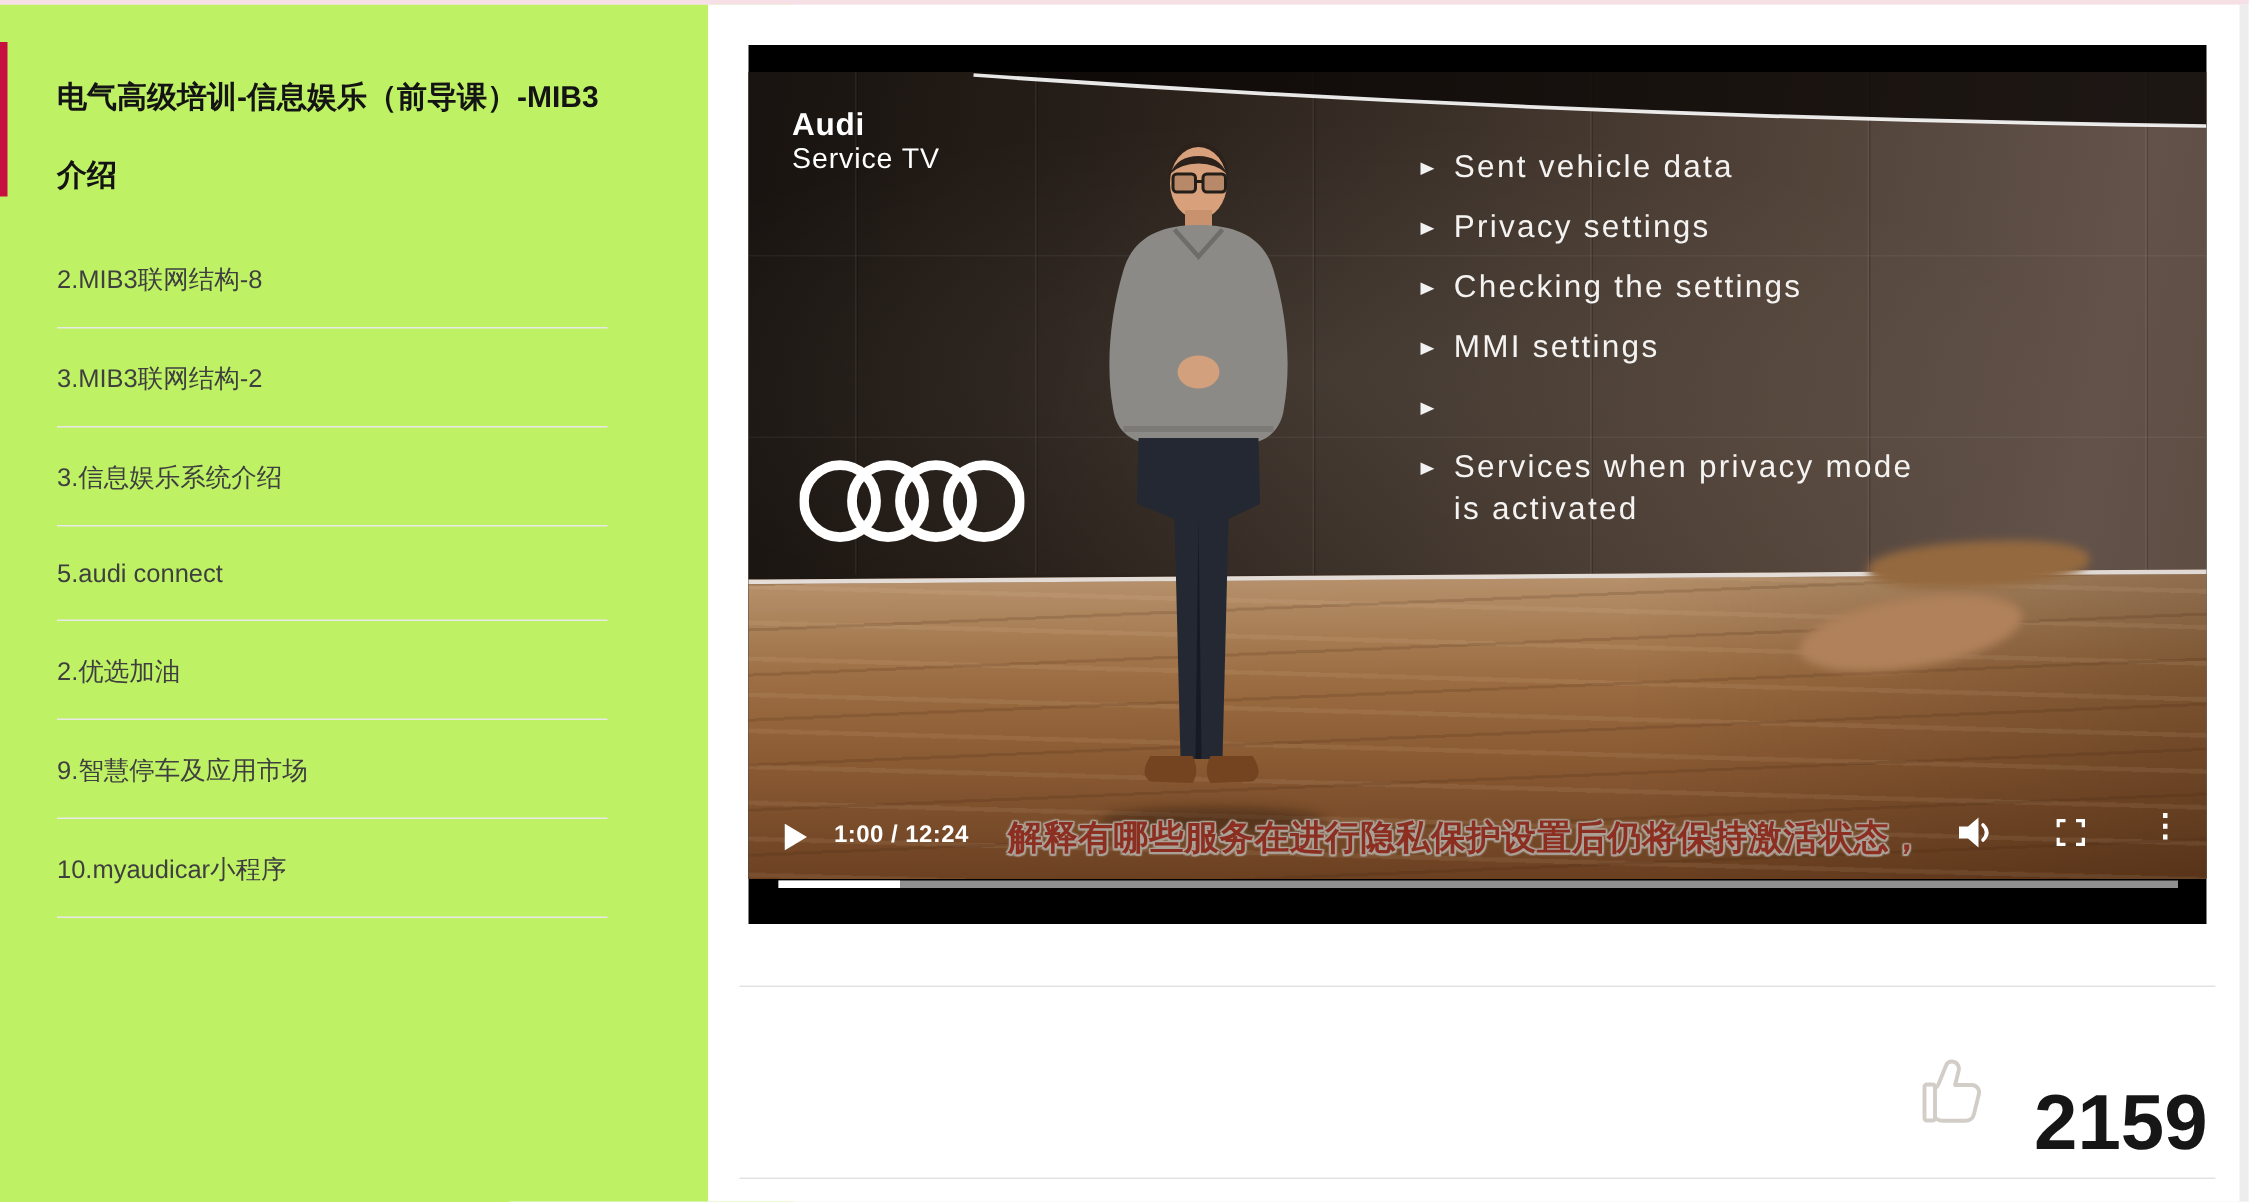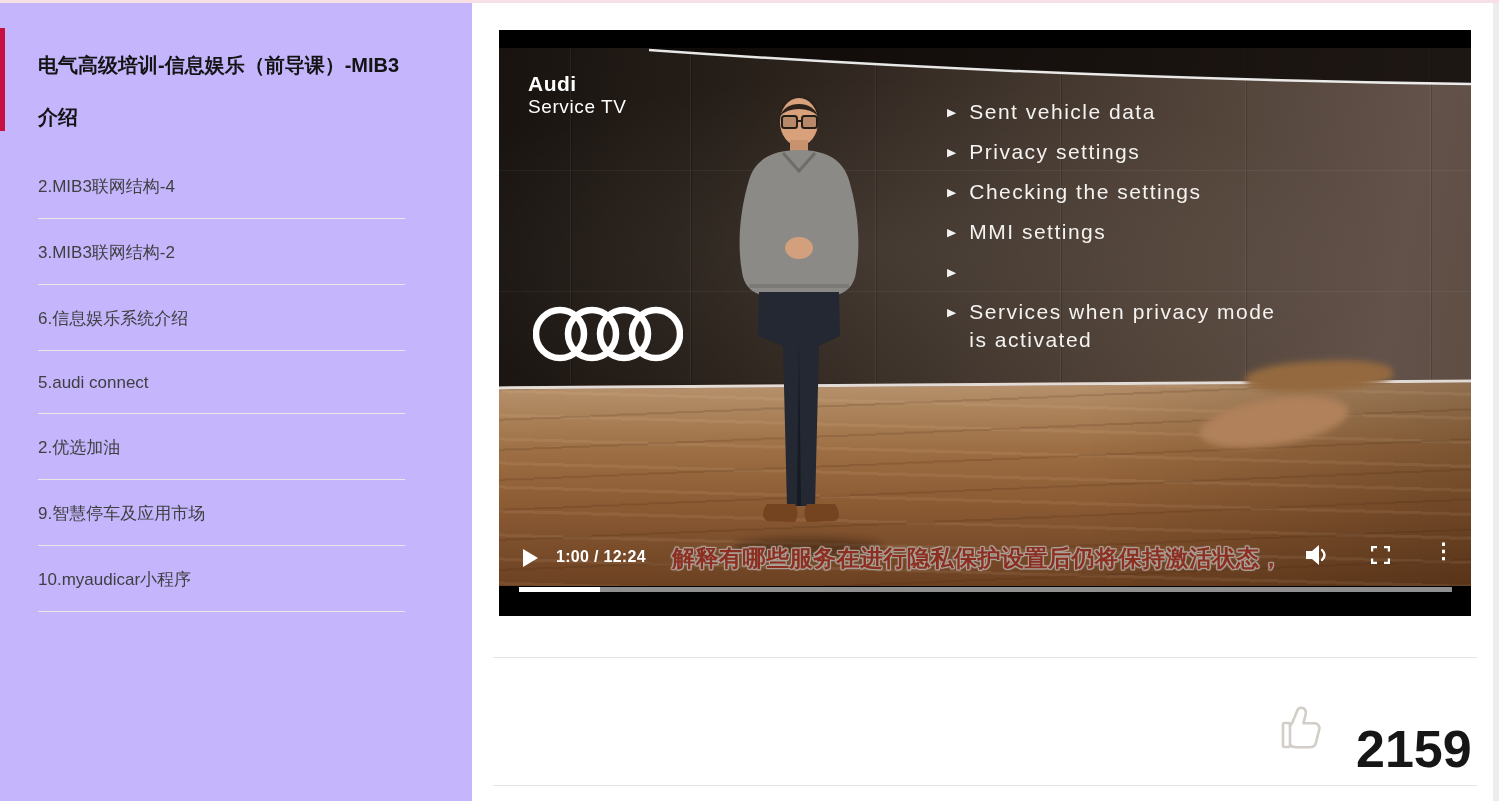--- a/index.html
+++ b/index.html
@@ -3,21 +3,21 @@
 <meta charset="utf-8">
 <style>
   * { margin:0; padding:0; box-sizing:border-box; }
   html,body { width:1499px; height:801px; overflow:hidden; background:#f1f1f1;
               font-family:"Liberation Sans", sans-serif; }
 
   .top-line { position:absolute; left:0; top:0; width:1499px; height:3px; background:#f6e0e6; z-index:50; }
   .right-scroll-strip { position:absolute; right:0; top:3px; width:6px; height:798px; background:#ededed; z-index:40; }
 
   
-  .sidebar { position:absolute; left:0; top:3px; width:529px; height:798px; background:#c4b5fd; }
+  .sidebar { position:absolute; left:0; top:3px; width:529px; height:798px; background:#bef264; }
   .accent-bar { position:absolute; left:0; top:25px; width:5px; height:103px; background:#c81040; }
   .course-title { position:absolute; left:38px; top:36px; max-width:370px;
                   font-size:20px; font-weight:700; color:#141414; line-height:52px; }
   .chapter-list { position:absolute; left:38px; top:150px; width:367px; list-style:none; }
   .chapter-list li { padding:22px 0 20px 0; border-bottom:1px solid #e8e8e8;
                      font-size:17px; color:#3f3f3f; cursor:pointer; }
   .chapter-list li.active { color:#c81040; }
 
   
   .main { position:absolute; left:472px; top:3px; width:1027px; height:798px; background:#fff; }
@@ -89,27 +89,27 @@
 <body>
 
 <div class="top-line"></div>
 <div class="right-scroll-strip"></div>
 
 <aside class="sidebar">
   <div class="accent-bar"></div>
   <h1 class="course-title">电气高级培训-信息娱乐（前导课）-MIB3介绍</h1>
   <ul class="chapter-list">
       <li>
-    <span>2.MIB3联网结构-4</span>
+    <span>2.MIB3联网结构-8</span>
   </li>
       <li>
     <span>3.MIB3联网结构-2</span>
   </li>
       <li>
-    <span>6.信息娱乐系统介绍</span>
+    <span>3.信息娱乐系统介绍</span>
   </li>
       <li>
     <span>5.audi connect</span>
   </li>
       <li>
     <span>2.优选加油</span>
   </li>
       <li>
     <span>9.智慧停车及应用市场</span>
   </li>

